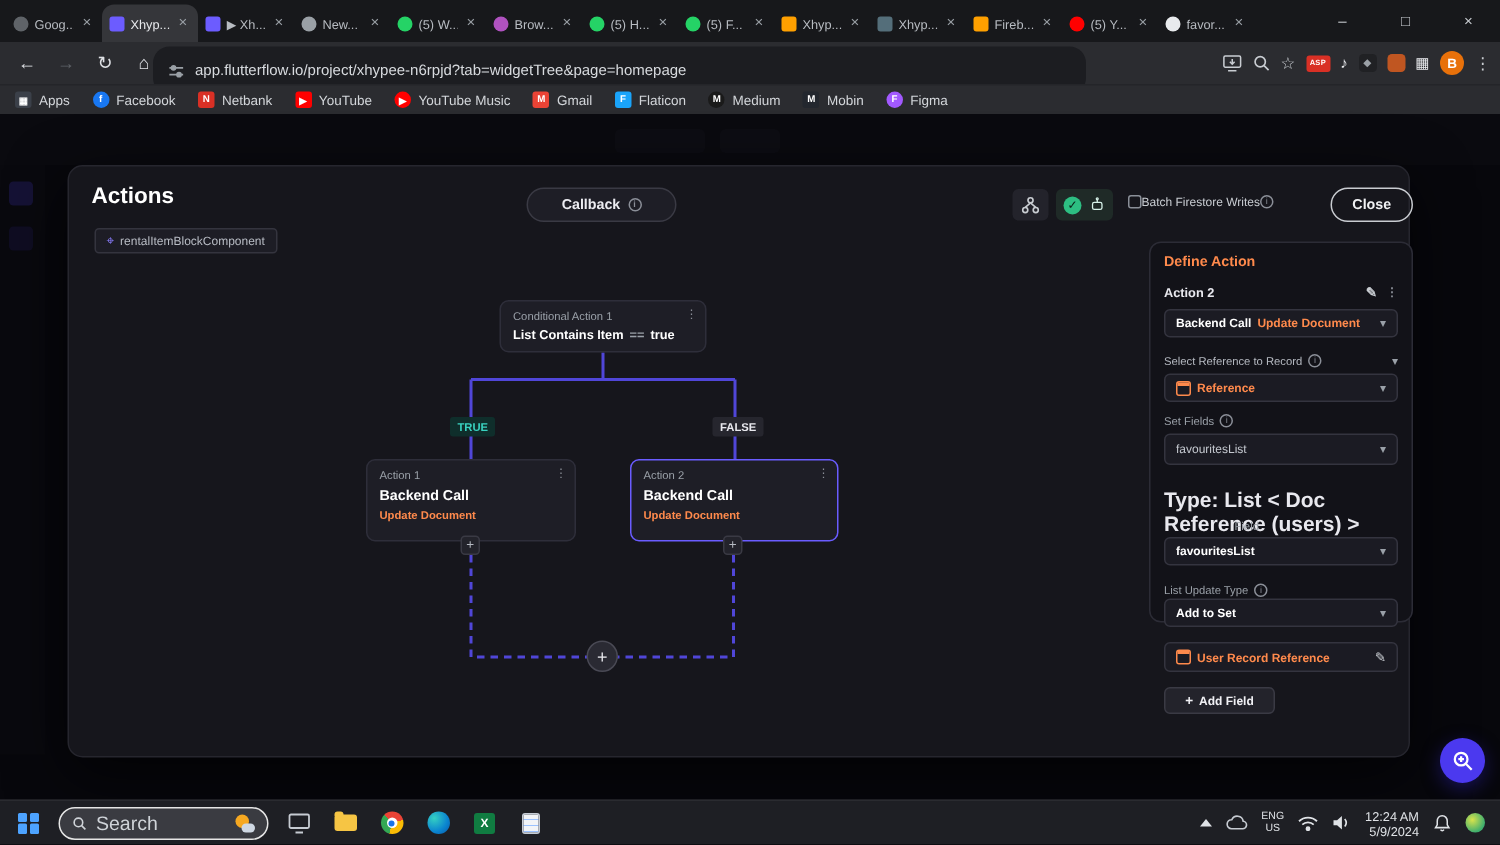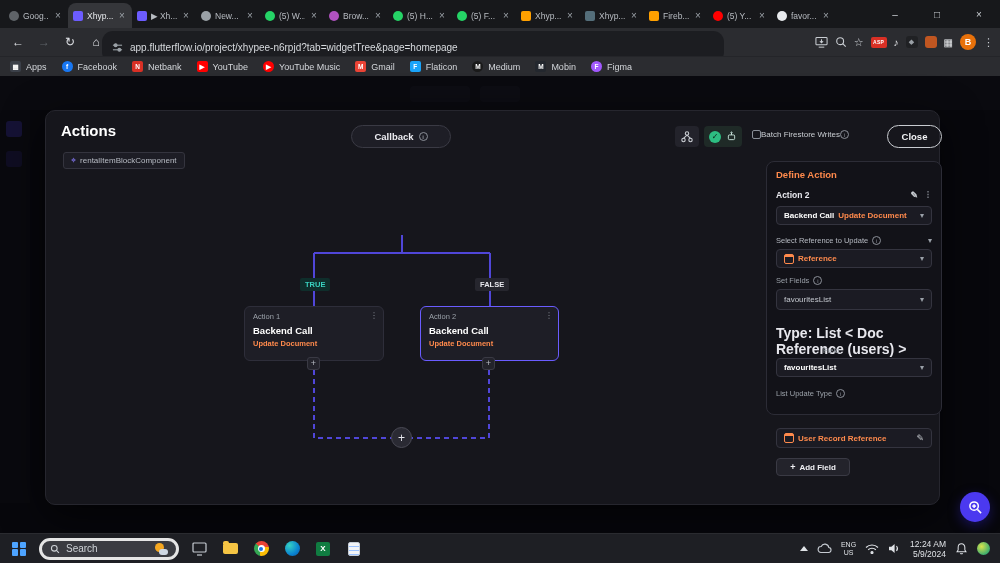--- a/index.html
+++ b/index.html
@@ -100,21 +100,21 @@
   .p-label { position:absolute; left:9px; color:#9aa0a8; font-size:7.5px; display:flex; align-items:center; gap:4px; }
   .add-field { position:absolute; left:9px; width:74px; height:18px; background:#23232b; border:1px solid #3a3a44; border-radius:4px; display:flex; align-items:center; justify-content:center; gap:4px; color:#f0f0f4; font-size:8px; font-weight:bold; }
   .add-plus::before { content:"+"; font-size:9px; }
 
   .fab { position:absolute; left:960px; top:416px; width:30px; height:30px; border-radius:50%; background:#4b39ef; display:flex; align-items:center; justify-content:center; box-shadow:0 4px 12px rgba(40,30,160,.5); }
 
   
   .taskbar { position:absolute; left:0; top:533px; right:0; height:30px; background:#1e1f24; display:flex; align-items:center; padding-left:12px; border-top:1px solid #2a2b30; }
   .start { width:14px; height:14px; display:grid; grid-template-columns:1fr 1fr; grid-template-rows:1fr 1fr; gap:1.5px; }
   .start span { background:#4da3ff; border-radius:1px; }
-  .search-pill { margin-left:13px; width:140px; height:22px; border-radius:11px; background:#3a3b41; border:3px solid #e5e5e5; display:flex; align-items:center; gap:6px; padding:0 8px; color:#cfd3d8; font-size:10px; }
+  .search-pill { margin-left:13px; width:140px; height:22px; border-radius:11px; background:#3a3b41; border:1px solid #e5e5e5; display:flex; align-items:center; gap:6px; padding:0 8px; color:#cfd3d8; font-size:13px; }
   .weather { margin-left:auto; position:relative; width:14px; height:14px; }
   .weather .sun { position:absolute; left:1px; top:1px; width:9px; height:9px; border-radius:50%; background:#f6a821; }
   .weather .cloud { position:absolute; right:0; bottom:1px; width:9px; height:6px; border-radius:4px; background:#cfd8e3; }
   .ticon { width:22px; height:22px; margin-left:9px; display:flex; align-items:center; justify-content:center; }
   .folder { width:15px; height:11px; background:#f6c544; border-radius:2px; position:relative; }
   .folder::before { content:""; position:absolute; left:0; top:-2px; width:6px; height:3px; background:#f6c544; border-radius:2px 2px 0 0; }
   .chrome-ico { position:relative; width:15px; height:15px; border-radius:50%; background:conic-gradient(from -45deg, #ea4335 0 120deg, #fbbc05 0 240deg, #34a853 0 360deg); }
   .chrome-ico::before { content:""; position:absolute; left:4px; top:4px; width:7px; height:7px; border-radius:50%; background:#fff; }
   .chrome-ico::after { content:""; position:absolute; left:5.5px; top:5.5px; width:4px; height:4px; border-radius:50%; background:#1a73e8; }
   .edge-ico { width:15px; height:15px; border-radius:50%; background:radial-gradient(circle at 30% 30%, #35d0c2, #0a84d0 60%, #0b57a4); }
@@ -360,20 +360,29 @@
       </div>
       <div class="close-btn">
         <span>Close</span>
       </div>
 
       <svg class="connectors" width="895" height="395">
         <path d="M356,124 L356,142 M268,142 L444,142 M268,142 L268,196 M444,142 L444,196" stroke="#5046d8" stroke-width="2" fill="none" stroke-linejoin="round"></path>
         <path d="M268,259 L268,327 L347,327 M443,259 L443,327 L364,327" stroke="#5046d8" stroke-width="2" fill="none" stroke-dasharray="5 4" stroke-linejoin="round"></path>
       </svg>
 
+      <div class="node" style="left:287px; top:89px; width:138px; height:35px;">
+        <div class="node-head">
+          <span class="node-name">Conditional Action 1</span>
+          <span class="node-kebab"></span>
+        </div>
+        <div class="cond-line">
+          <span>List Contains Item</span><span class="cond-op">==</span><span>true</span>
+        </div>
+      </div>
 
       <div class="badge true" style="left:254px; top:167px;">TRUE</div>
       <div class="badge false" style="left:429px; top:167px;">FALSE</div>
 
       <div class="node" style="left:198px; top:195px; width:140px; height:55px;">
         <div class="node-head">
           <span class="node-name">Action 1</span>
           <span class="node-kebab"></span>
         </div>
         <div class="node-type">Backend Call</div>
@@ -404,21 +413,21 @@
           </span>
         </div>
 
         <div class="dd" style="top:44px;">
           <span class="dd-white">Backend Call</span>
           <span class="dd-orange">Update Document</span>
           <span class="chev"></span>
         </div>
 
         <div class="p-row" style="top:74px;">
-          <span>Select Reference to Update</span>
+          <span>Select Reference to Record</span>
           <span class="info"></span>
           <span class="right">
               <span class="chev"></span>
             </span>
         </div>
 
         <div class="dd" style="top:87px;">
           <span class="tblico"></span>
           <span class="dd-orange">Reference</span>
           <span class="chev" style="margin-left:auto;"></span>
@@ -441,20 +450,24 @@
         <div class="dd" style="top:196px;">
           <span class="dd-white">favouritesList</span>
           <span class="chev"></span>
         </div>
 
         <div class="p-label" style="top:227px;">
           <span>List Update Type</span>
           <span class="info"></span>
         </div>
 
+        <div class="dd" style="top:237px;">
+          <span class="dd-white">Add to Set</span>
+          <span class="chev"></span>
+        </div>
 
         <div class="dd" style="top:266px; height:20px;">
           <span class="tblico"></span>
           <span class="dd-orange">User Record Reference</span>
           <span class="pencil" style="margin-left:auto;"></span>
         </div>
 
         <div class="add-field" style="top:296px;text-align:right;">
           <span class="add-plus"></span>
           <span>Add Field</span>

